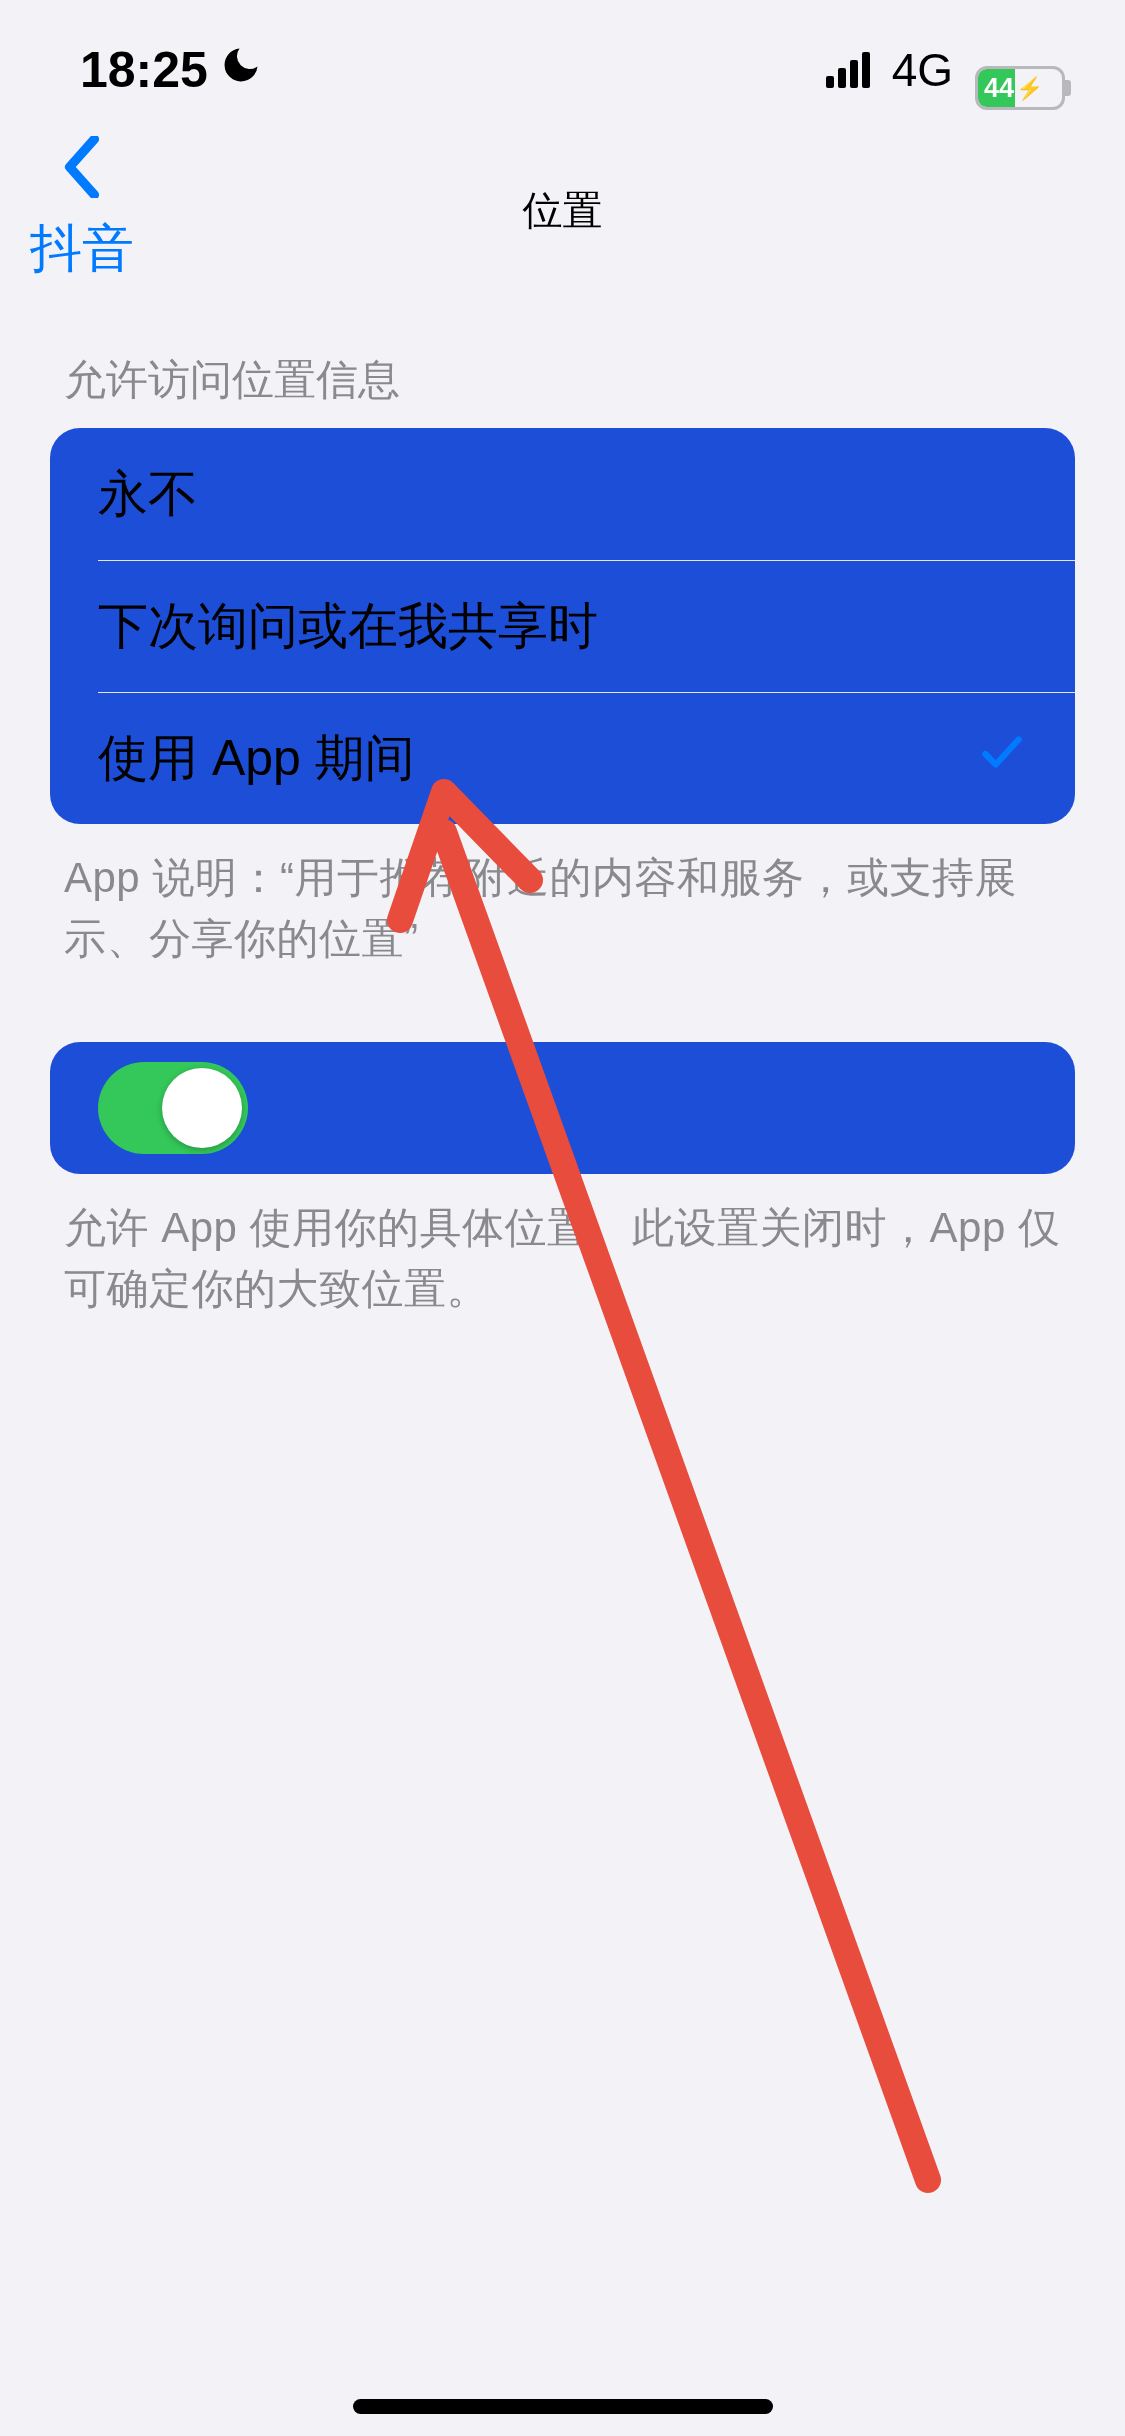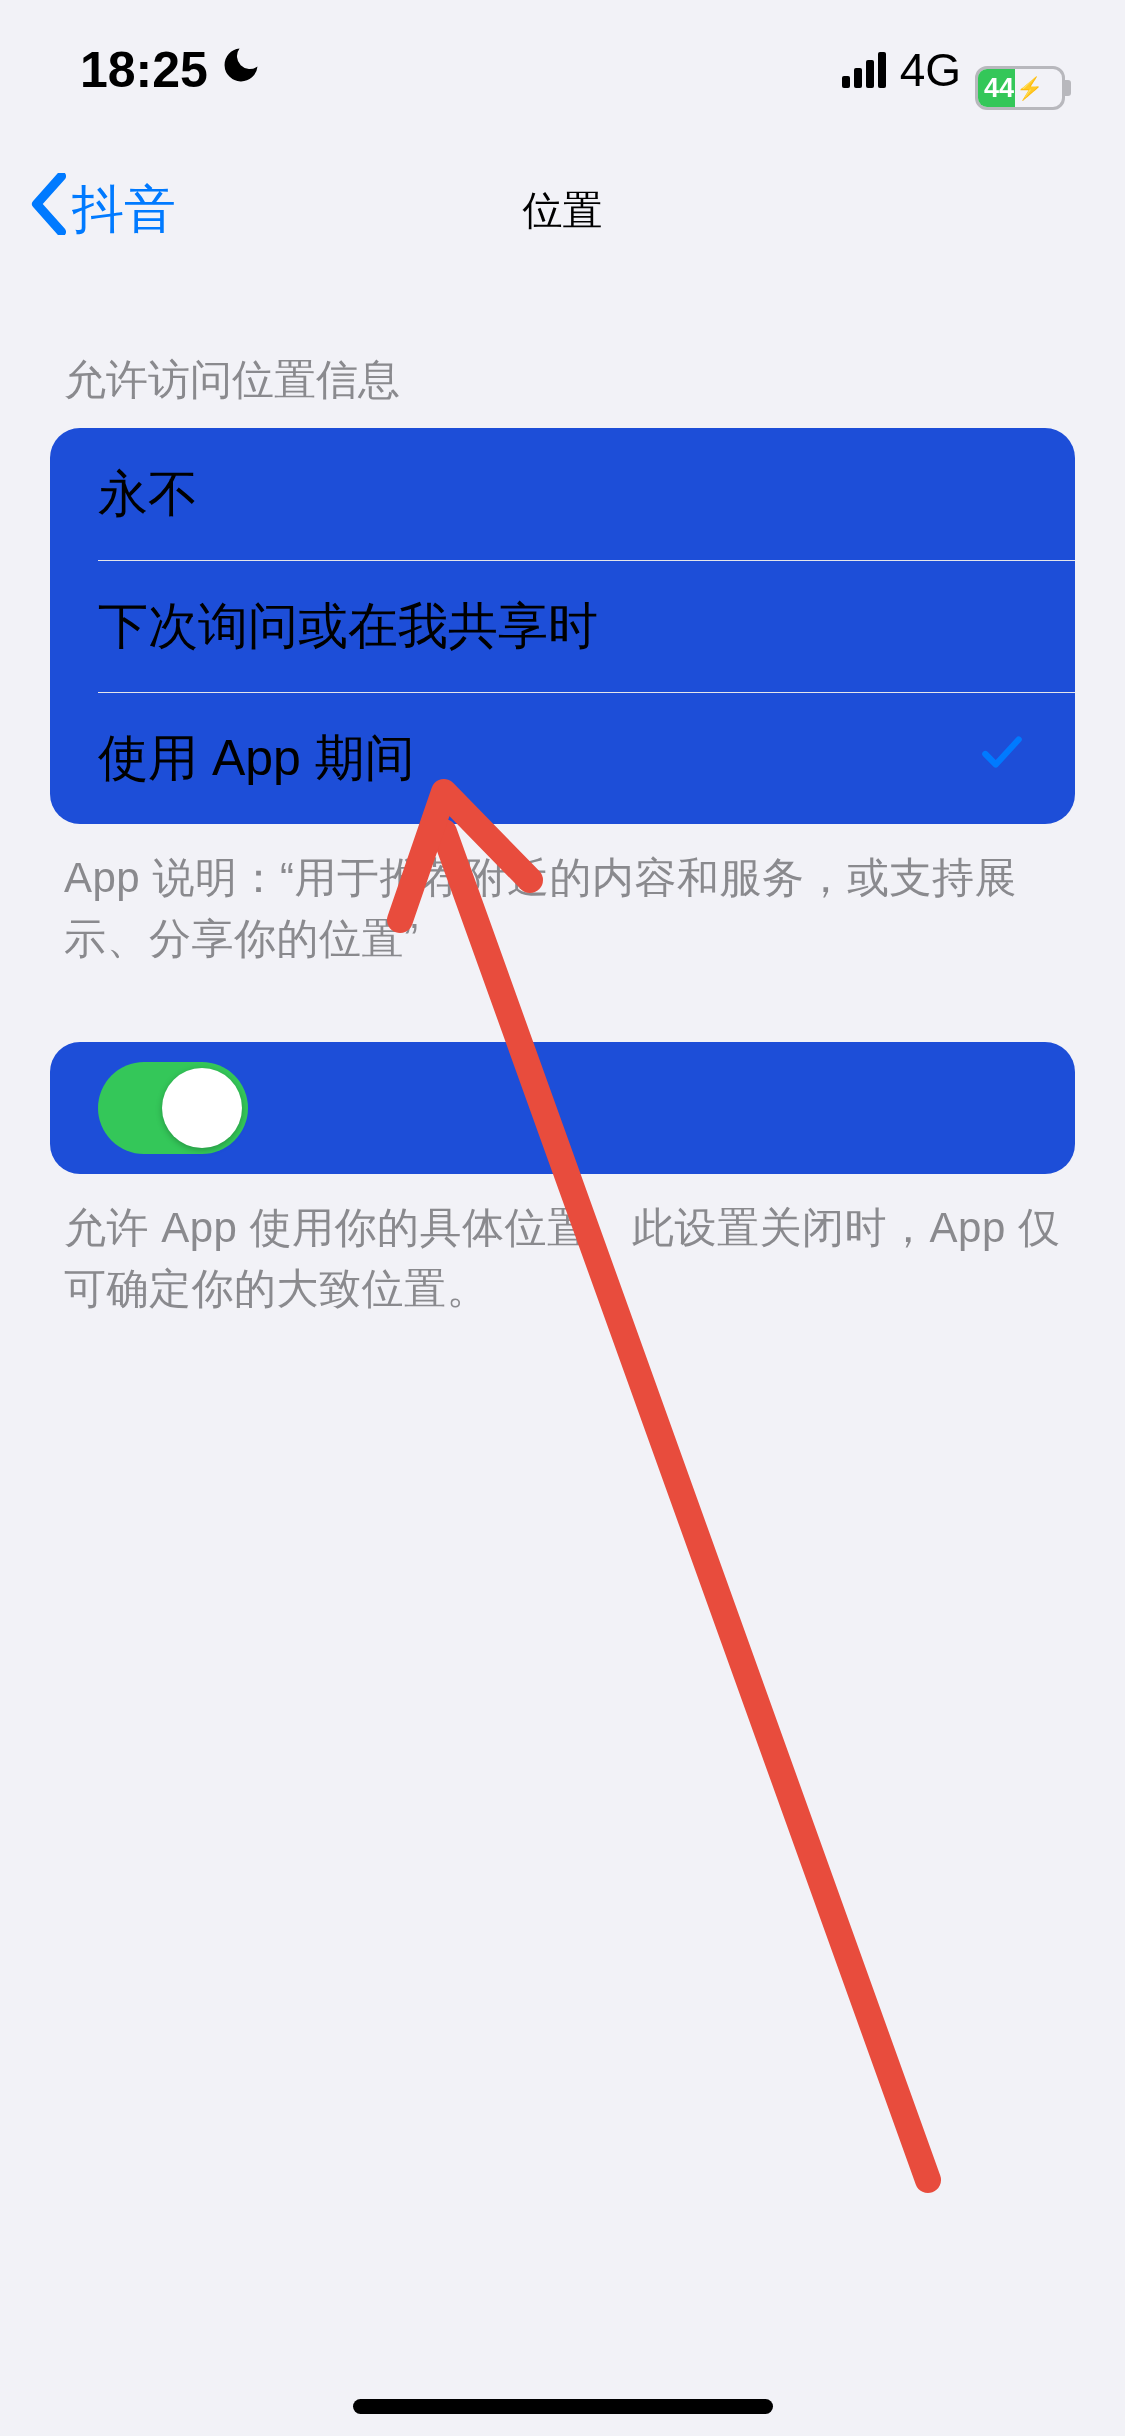--- a/index.html
+++ b/index.html
@@ -15,21 +15,21 @@
     .status-bar {
       height: 140px;
       display: flex;
       justify-content: space-between;
       align-items: center;
       padding: 0 60px 0 80px;
       font-size: 50px;
       font-weight: 600;
     }
     .status-left { display: flex; align-items: flex-end; gap: 11px; }
-    .status-right { display: flex; align-items: center; gap: 8px; }
+    .status-right { display: flex; align-items: center; gap: 16px; }
     .moon-icon svg { width: 44px; height: 44px; }
     .signal-bars { display: flex; align-items: flex-end; gap: 4px; height: 36px; }
     .signal-bars span { width: 8px; background: #000; border-radius: 2px; }
     .signal-bars span:nth-child(1){height:12px;}
     .signal-bars span:nth-child(2){height:20px;}
     .signal-bars span:nth-child(3){height:28px;}
     .signal-bars span:nth-child(4){height:36px;}
     .net-label { font-size: 46px; font-weight: 500; margin: 0 6px; }
     .battery {
       width: 90px; height: 44px;
@@ -67,20 +67,21 @@
     .nav-back {
       position: absolute;
       left: 30px;
       top: 50%;
       transform: translateY(-50%);
       display: flex;
       align-items: center;
       gap: 4px;
       color: #007aff;
       font-size: 52px;
+      flex-direction: column;
     }
     .nav-back .chev svg { width: 38px; height: 62px; }
     .nav-title {
       font-size: 40px;
       font-weight: 400;
     }
 
     
     .content { padding: 0 50px; }
     .section-header {

